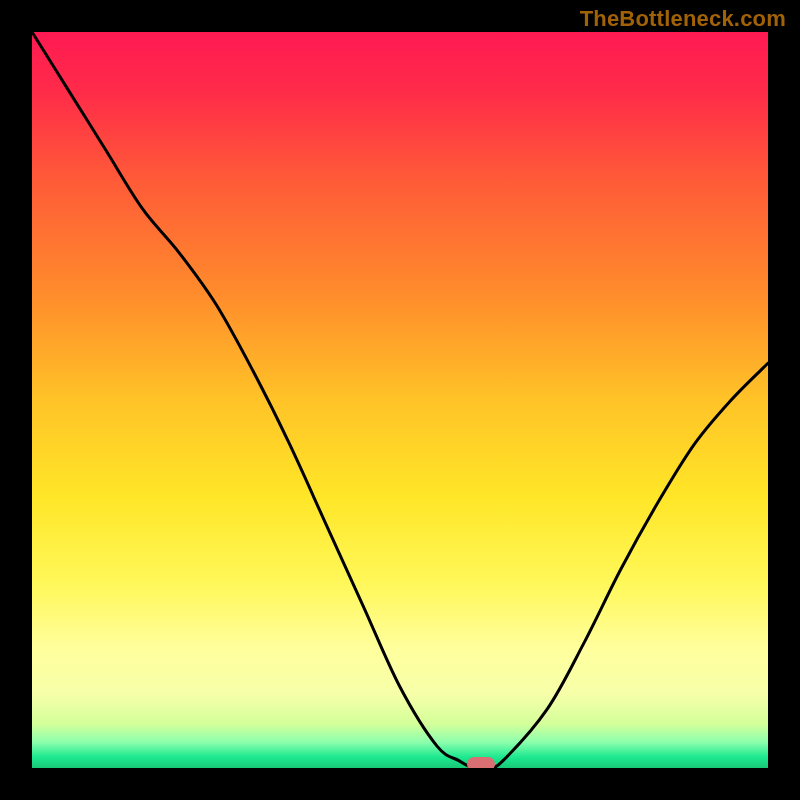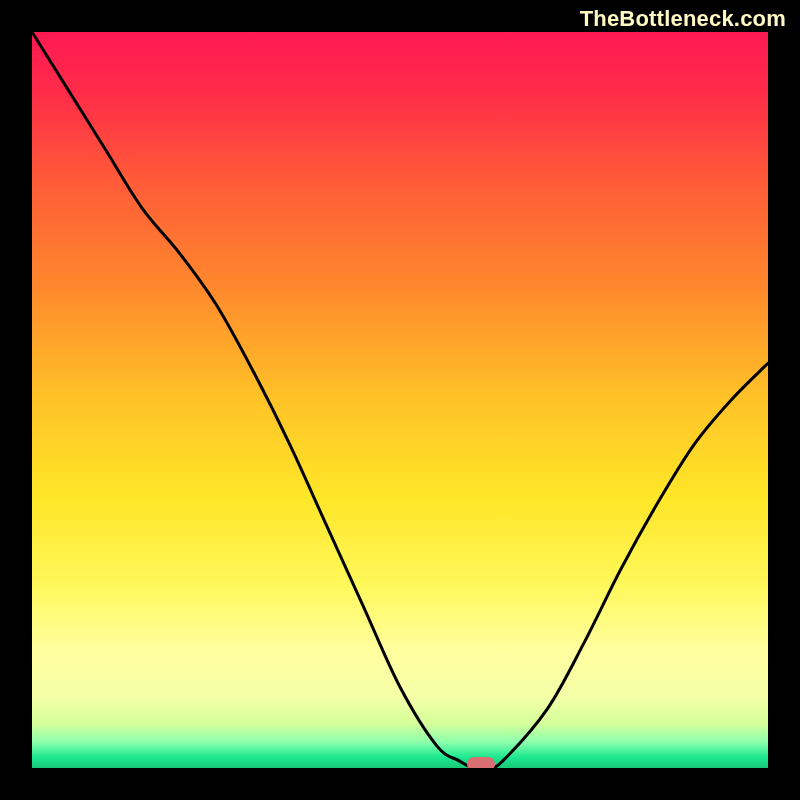--- a/index.html
+++ b/index.html
@@ -45,21 +45,21 @@
     width: 28px;
     height: 14px;
     border-radius: 7px;
     transform: translate(-50%, -50%);
   }
   .watermark {
     position: absolute;
     top: 6px;
     right: 14px;
     font: 600 22px Arial, Helvetica, sans-serif;
-    color: #fef9c3;
+    color: #a16207;
     letter-spacing: 0.2px;
     user-select: none;
   }
 </style>
 </head>
 <body>
 
 <div class="frame">
   <div class="watermark">TheBottleneck.com</div>
   <div class="plot">

